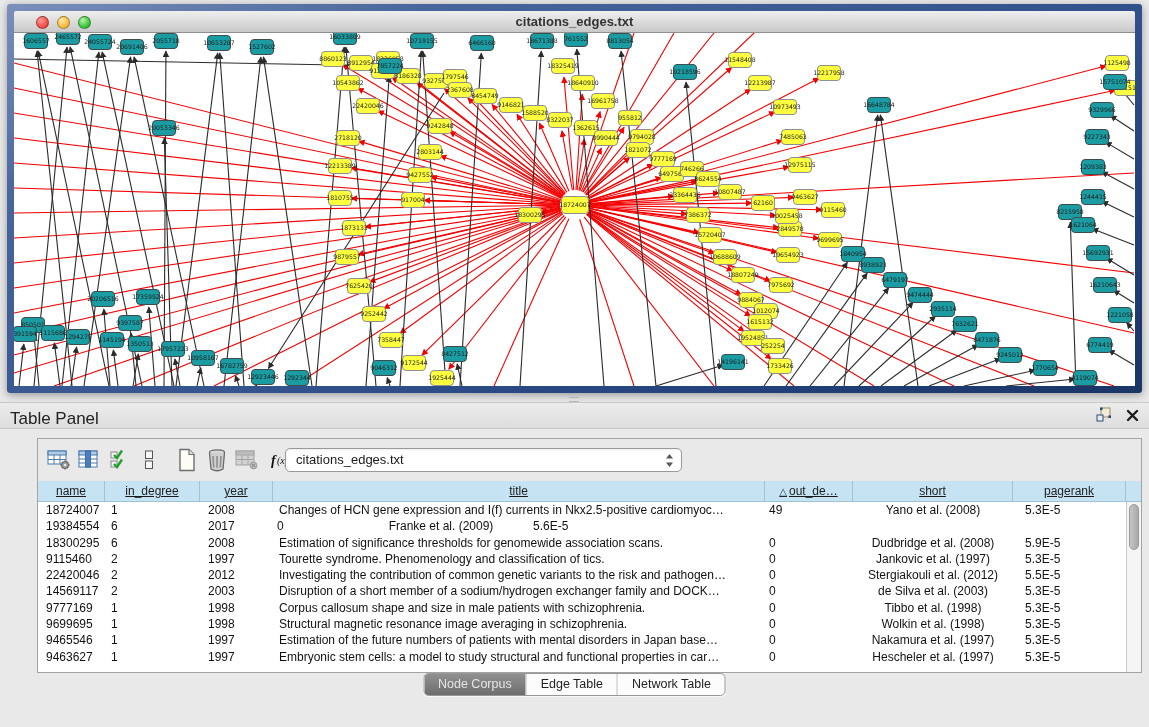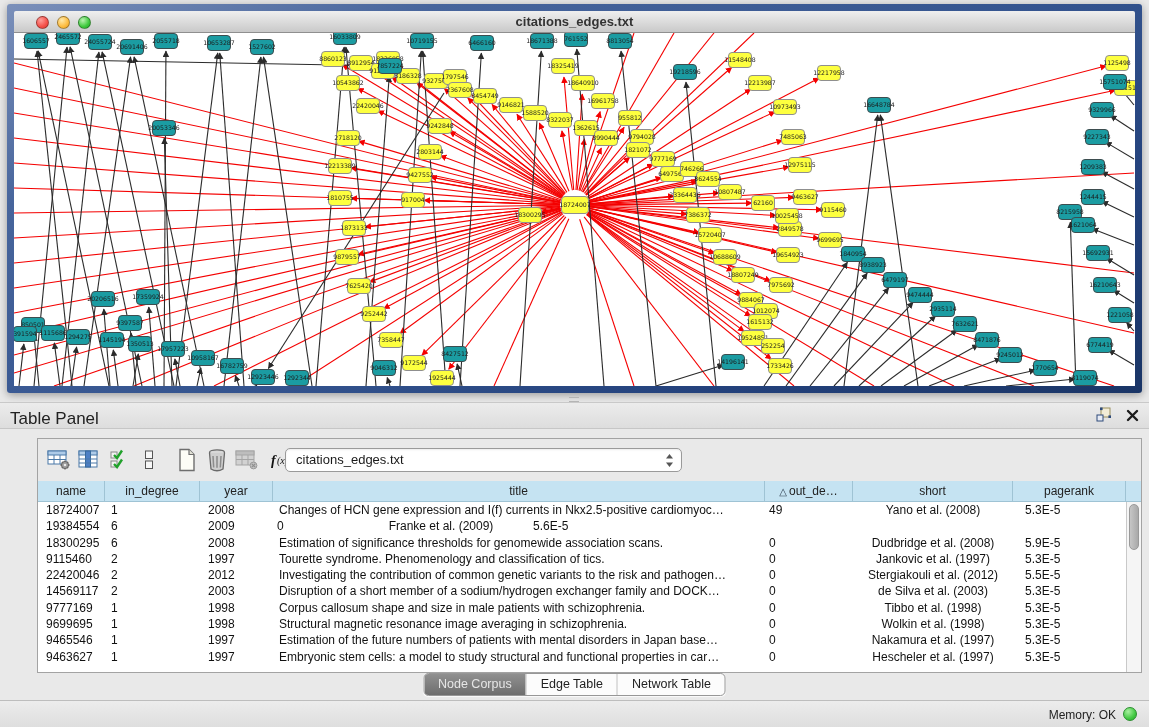--- a/index.html
+++ b/index.html
@@ -37,21 +37,21 @@
     border:1px solid #a3a3a3;background:#e9e9e9;}
   .toolbar{position:relative;height:42px;display:flex;align-items:center;padding-left:7px;}
   .tool-btn{width:27px;height:28px;display:flex;align-items:center;justify-content:center;margin-right:3px;}
   .combo{position:absolute;left:247px;top:9px;width:397px;height:24px;background:#fff;
     border:1px solid #9a9a9a;border-radius:5px;font-size:13px;line-height:22px;padding-left:10px;
     box-shadow:inset 0 1px 2px rgba(0,0,0,.08);}
   .combo .arrows{position:absolute;right:7px;top:4px;}
 
   
   .tbl{position:absolute;left:0;top:42px;right:0;bottom:0;background:#fff;overflow:hidden;}
-  .tbl-header{display:flex;height:21px;background:#c5e3f2;border-bottom:1px solid #9fc3d4;}
+  .tbl-header{display:flex;height:21px;background:#c5e3f2;border-bottom:1px solid #9fc3d4;text-decoration:underline;}
   .th{font-size:12px;color:#222;text-align:center;line-height:20px;border-right:1px solid #9fc3d4;
       overflow:hidden;white-space:nowrap;}
   .tbl-row{display:flex;height:16.3px;background:#fff;}
   .td{font-size:12px;line-height:16px;white-space:nowrap;overflow:hidden;color:#111;}
   .sort-tri{font-size:10px;color:#345;margin-right:2px;}
   .vscroll{position:absolute;right:0;top:21px;bottom:0;width:15px;background:#f5f5f5;
     border-left:1px solid #c9c9c9;}
   .vthumb{position:absolute;left:2px;top:2px;width:10px;height:46px;border-radius:6px;
     background:linear-gradient(90deg,#c6c6c6,#a9a9a9);border:1px solid #999;}
 
@@ -876,21 +876,21 @@
               <div class="td" style="width: 95px; padding-left: 6px; text-align: left;">1</div>
               <div class="td" style="width: 73px; padding-left: 8px; text-align: left;">2008</div>
               <div class="td" style="width: 492px; padding-left: 6px; text-align: left;">Changes of HCN gene expression and I(f) currents in Nkx2.5-positive cardiomyoc…</div>
               <div class="td" style="width: 88px; padding-left: 4px; text-align: left;">49</div>
               <div class="td" style="width: 160px; padding-left: 0px; text-align: center;">Yano et al. (2008)</div>
               <div class="td" style="width: 113px; padding-left: 12px; text-align: left;">5.3E-5</div>
             </div>
             <div class="tbl-row">
               <div class="td" style="width: 67px; padding-left: 8px; text-align: left;">19384554</div>
               <div class="td" style="width: 95px; padding-left: 6px; text-align: left;">6</div>
-              <div class="td" style="width: 73px; padding-left: 8px; text-align: left;">2009</div>
+              <div class="td" style="width: 73px; padding-left: 8px; text-align: left;">2017</div>
               <div class="td" style="width: 88px; padding-left: 4px; text-align: left;">0</div>
               <div class="td" style="width: 160px; padding-left: 0px; text-align: center;">Franke et al. (2009)</div>
               <div class="td" style="width: 113px; padding-left: 12px; text-align: left;">5.6E-5</div>
             </div>
             <div class="tbl-row">
               <div class="td" style="width: 67px; padding-left: 8px; text-align: left;">18300295</div>
               <div class="td" style="width: 95px; padding-left: 6px; text-align: left;">6</div>
               <div class="td" style="width: 73px; padding-left: 8px; text-align: left;">2008</div>
               <div class="td" style="width: 492px; padding-left: 6px; text-align: left;">Estimation of significance thresholds for genomewide association scans.</div>
               <div class="td" style="width: 88px; padding-left: 4px; text-align: left;">0</div>
@@ -967,17 +967,13 @@
       </div>
     </div>
 
     <div class="tabs" id="tabs">
         <div class="tab active">Node Corpus</div>
         <div class="tab">Edge Table</div>
         <div class="tab">Network Table</div>
       </div>
   </div>
 
-  <div class="statusbar">
-    <span class="mem">Memory: OK</span>
-    <span class="memdot"></span>
-  </div>
 </div>
 
 </body></html>

